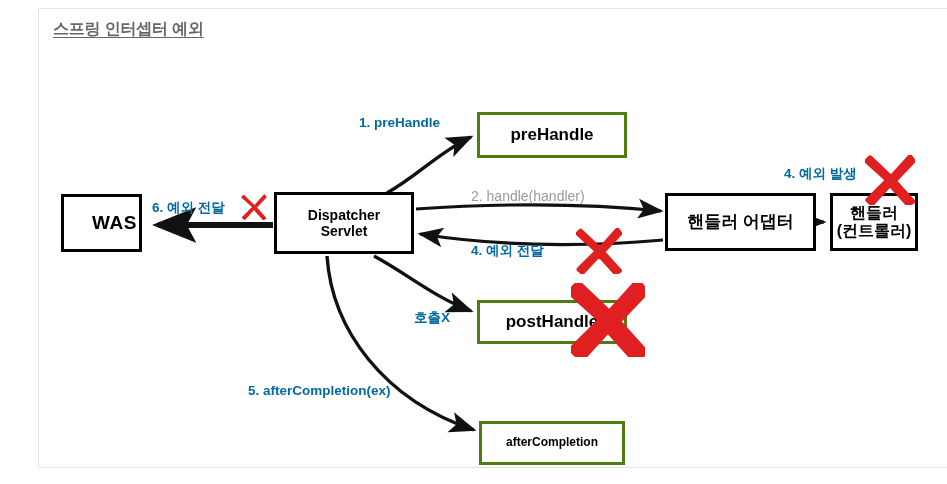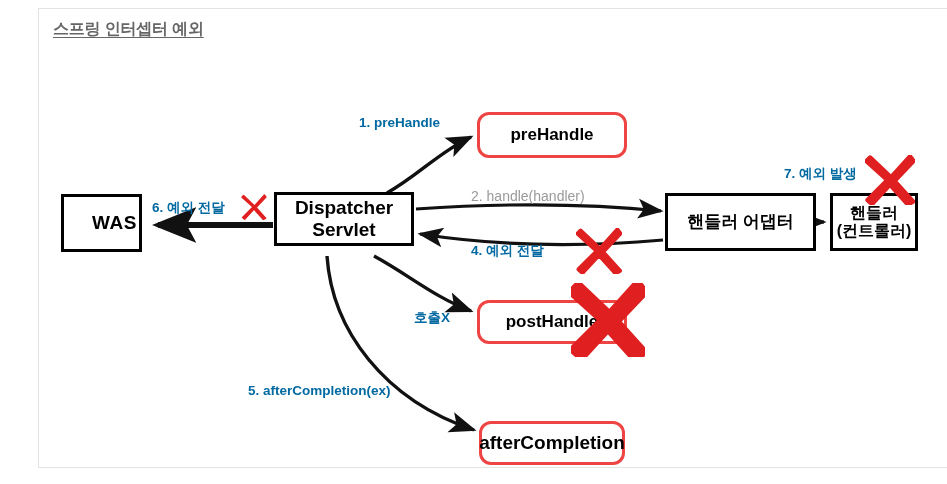--- a/index.html
+++ b/index.html
@@ -50,28 +50,28 @@
     justify-content: center;
     text-align: center;
     color: #000000;
     font-weight: bold;
     line-height: 1.15;
   }
   .rect {
     border: 3px solid #000000;
   }
   .round {
-    border: 3px solid #ef4444;
-    border-radius: 12px;
+    border: 3px solid #4d7c0f;
+    border-radius: 0;
   }
   .node-was      { left: 37px;  top: 194px; width: 81px;  height: 58px;  font-size: 19px; letter-spacing: 0.5px; padding-left: 26px; }
-  .node-ds       { left: 250px; top: 192px; width: 140px; height: 54px;  font-size: 19px; }
+  .node-ds       { left: 250px; top: 192px; width: 140px; height: 62px;  font-size: 14px; }
   .node-pre      { left: 453px; top: 112px; width: 150px; height: 46px;  font-size: 17px; }
   .node-post     { left: 453px; top: 300px; width: 150px; height: 44px;  font-size: 17px; }
-  .node-after    { left: 455px; top: 421px; width: 146px; height: 44px;  font-size: 19px; }
+  .node-after    { left: 455px; top: 421px; width: 146px; height: 44px;  font-size: 12px; }
   .node-adapter  { left: 641px; top: 193px; width: 151px; height: 58px;  font-size: 17px; }
   .node-handler  { left: 806px; top: 193px; width: 88px; height: 58px;  font-size: 16px; }
 
   
   .lbl {
     position: absolute;
     white-space: nowrap;
     color: #0369a1;
     font-weight: bold;
     font-size: 13.5px;
@@ -177,21 +177,21 @@
     <span>
       <span>핸들러</span><br>
       <span>(컨트롤러)</span>
     </span>
   </div>
 
   <div class="lbl lbl-pre">1. preHandle</div>
   <div class="lbl lbl-was">6. 예외 전달</div>
   <div class="lbl light lbl-hand">2. handle(handler)</div>
   <div class="lbl lbl-ex4">4. 예외 전달</div>
-  <div class="lbl lbl-ex3">7. 예외 발생</div>
+  <div class="lbl lbl-ex3">4. 예외 발생</div>
   <div class="lbl lbl-call">호출X</div>
   <div class="lbl lbl-after">5. afterCompletion(ex)</div>
 
   <div id="xmarks">
       <div class="xmark" style="left: 217px; top: 194px; width: 26px; height: 26px;"><svg viewBox="0 0 100 100" width="26" height="26">
           <path d="M10,6 L52,46 L90,4 L96,12 L58,52 L95,93 L86,98 L50,58 L14,97 L6,90 L46,50 L4,12 Z" fill="#e02020" stroke="#e02020" stroke-width="5.499" stroke-linejoin="round"></path>
         </svg></div>
       <div class="xmark" style="left: 552px; top: 228px; width: 46px; height: 46px;"><svg viewBox="0 0 100 100" width="46" height="46">
           <path d="M10,6 L52,46 L90,4 L96,12 L58,52 L95,93 L86,98 L50,58 L14,97 L6,90 L46,50 L4,12 Z" fill="#e02020" stroke="#e02020" stroke-width="9.729" stroke-linejoin="round"></path>
         </svg></div>

